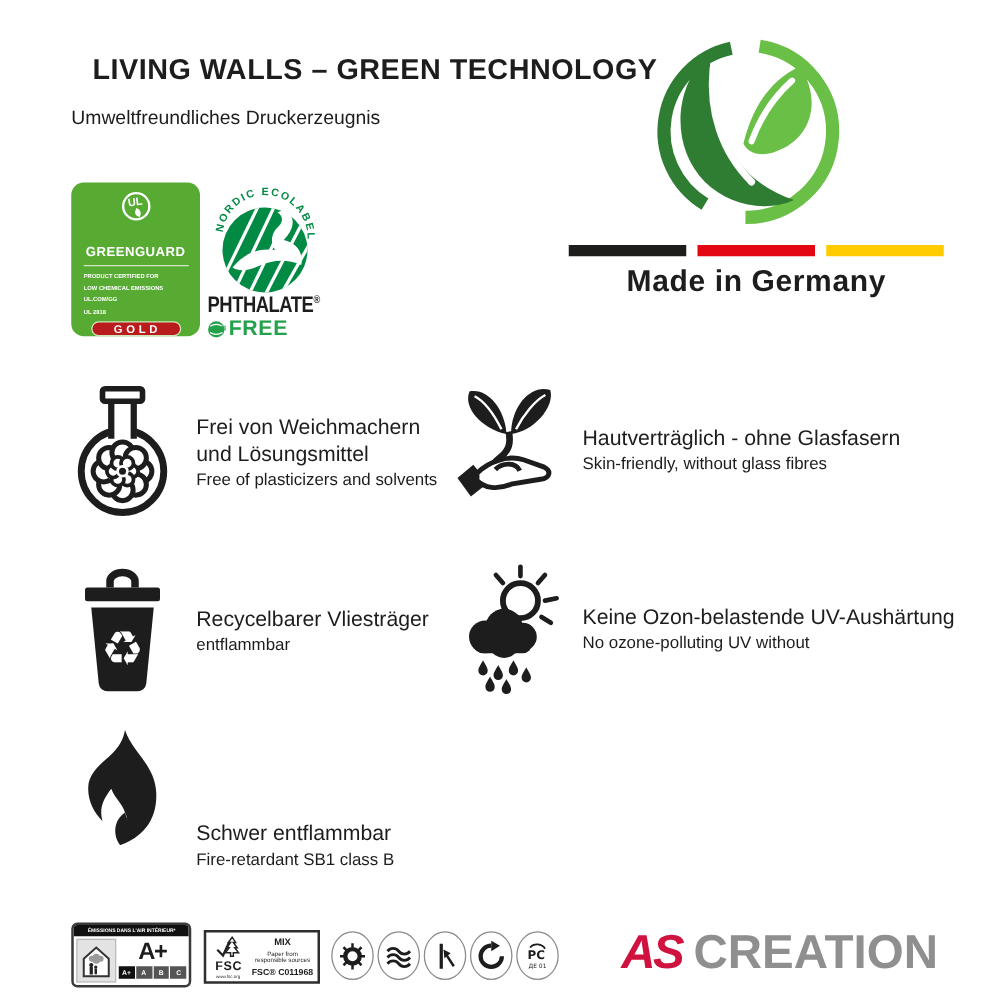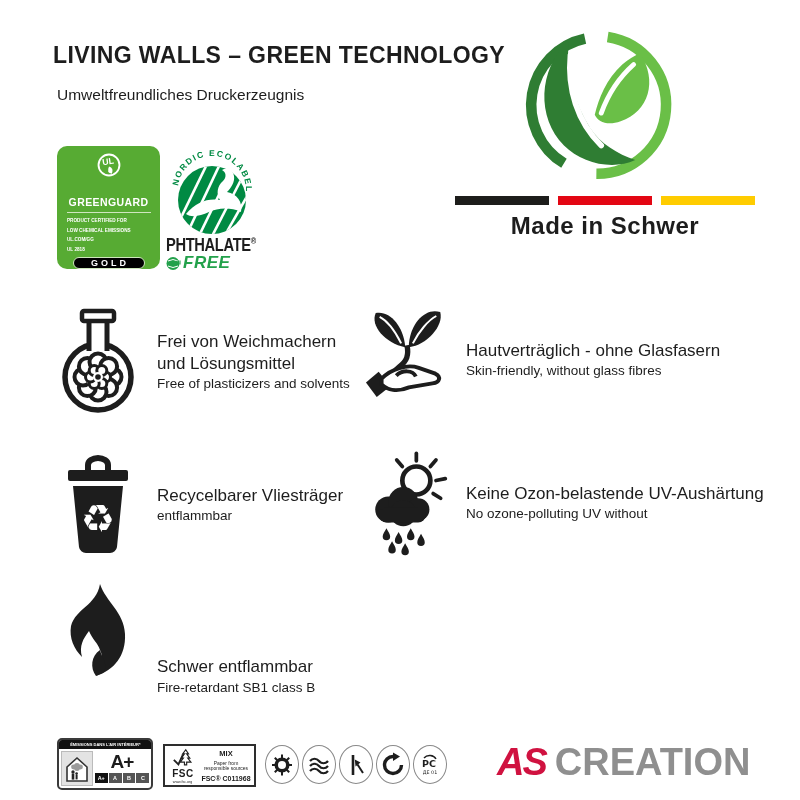--- a/index.html
+++ b/index.html
@@ -1,46 +1,46 @@
 <!DOCTYPE html>
 <html><head>
 <meta charset="utf-8">
 <style>
   html,body{margin:0;padding:0;background:#fff;}
   .page{position:relative;width:800px;height:800px;background:#fff;overflow:hidden;
         font-family:"Liberation Sans",sans-serif;color:#1d1d1d;}
   .abs{position:absolute;}
 
   
-  .title{left:53px;top:42px;font-size:23px;font-weight:bold;letter-spacing:.4px;}
+  .title{left:74px;top:42px;font-size:23px;font-weight:bold;letter-spacing:.4px;}
   .subtitle{left:57px;top:86px;font-size:15.5px;}
 
   
   .logo-leaves{left:517px;top:22px;}
   .flagbar{left:455px;top:196px;width:300px;height:9px;display:flex;gap:9px;}
   .flagbar div{flex:1;}
   .mig{left:455px;top:212px;width:300px;text-align:center;font-size:24px;font-weight:bold;letter-spacing:.5px;}
 
   
   .gg{left:57px;top:146px;width:103px;height:123px;background:#57ab33;border-radius:10px;
       display:flex;flex-direction:column;align-items:center;padding-top:6px;box-sizing:border-box;color:#fff;}
   .gg-name{font-size:10.5px;font-weight:bold;letter-spacing:.4px;margin-top:18px;}
   .gg-div{width:84px;border-top:1px solid #cfe6bf;margin:4px 0 3px;}
   .gg-lines{width:84px;}
   .gg-lines div{font-size:8px;line-height:9.5px;font-weight:bold;transform:scale(.58);transform-origin:0 50%;width:172%;white-space:nowrap;}
-  .gg-gold{margin-top:3px;width:72px;height:14px;background:#000000;border:1px solid #cde7bb;border-radius:8px;
+  .gg-gold{margin-top:3px;width:72px;height:14px;background:#b91c1c;border:1px solid #cde7bb;border-radius:8px;
            font-size:9px;font-weight:bold;letter-spacing:3px;display:flex;align-items:center;justify-content:center;padding-left:3px;box-sizing:border-box;}
 
   
   .nordic{left:164px;top:144px;}
   .ph{left:166px;top:236px;width:110px;}
   .ph-top{font-size:16px;font-weight:800;letter-spacing:-.4px;display:inline-block;transform:scale(.92,1.12);transform-origin:0 50%;}
   .ph-reg{font-size:8px;vertical-align:super;font-weight:bold;}
   .ph-bottom{display:flex;align-items:center;gap:2px;margin-top:-1px;}
-  .ph-free{font-size:17px;font-weight:800;font-style:italic;color:#23a14b;letter-spacing:.5px;}
+  .ph-free{font-size:17px;font-weight:800;color:#23a14b;letter-spacing:.5px;}
 
   
   .feature{display:flex;align-items:center;}
   .f-icon{width:86px;height:118px;display:flex;align-items:center;justify-content:center;flex:0 0 86px;}
   .f-text{margin-left:16px;}
   .f-title{font-size:17px;line-height:1.27;}
   .f-sub{font-size:13.5px;margin-top:2px;}
   .f1{left:55px;top:302px;width:312px;}
   .f2{left:364px;top:300px;width:430px;}
   .f3{left:55px;top:445px;width:312px;}
@@ -94,21 +94,21 @@
       <path d="M66,38 C62,80 74,120 104,150" fill="none" stroke="#fff" stroke-width="7" stroke-linecap="round"></path>
       <path d="M152,36 C174,70 163,108 128,120 C112,126 100,121 96,112 C101,92 110,68 130,50 C138,43 145,39 152,36 Z" fill="#6abf47"></path>
       <path d="M144,50 C126,66 112,88 104,110" fill="none" stroke="#fff" stroke-width="6" stroke-linecap="round"></path>
     </svg>
   </div>
   <div class="abs flagbar">
     <div style="background:#1d1d1b"></div>
     <div style="background:#e30613"></div>
     <div style="background:#ffcc00"></div>
   </div>
-  <div class="abs mig">Made in Schwer</div>
+  <div class="abs mig">Made in Germany</div>
 
   <div class="abs gg">
     <svg width="36" height="36" viewBox="0 0 36 36">
       <circle cx="18" cy="18" r="14.5" fill="none" stroke="#fff" stroke-width="2.6"></circle>
       <text x="17" y="17" text-anchor="middle" font-size="12" font-weight="bold" fill="#fff" font-family="Liberation Sans, sans-serif" transform="rotate(-8 18 14)">UL</text>
       <path d="M18,20 q7,2 4,10 q-8,-1 -4,-10 Z" fill="#fff"></path>
     </svg>
     <div class="gg-name">GREENGUARD</div>
     <div class="gg-div"></div>
     <div class="gg-lines">

